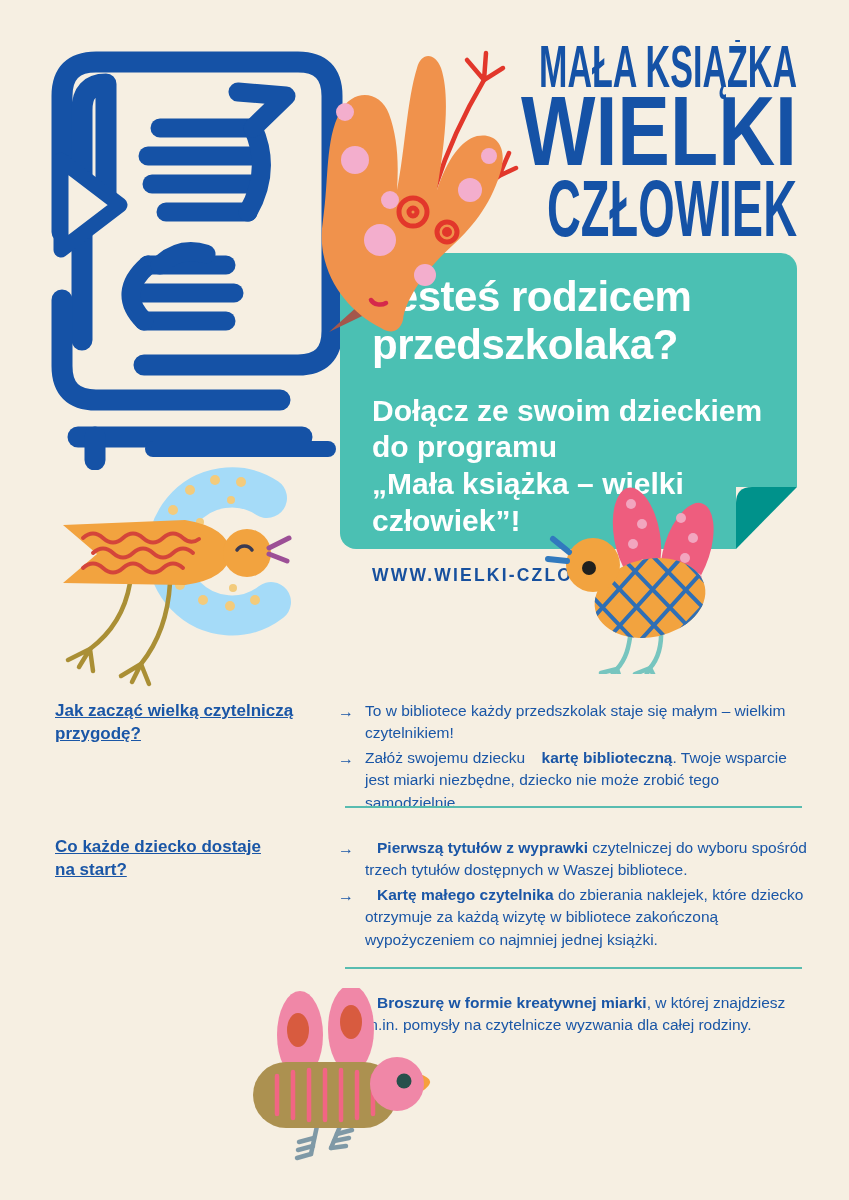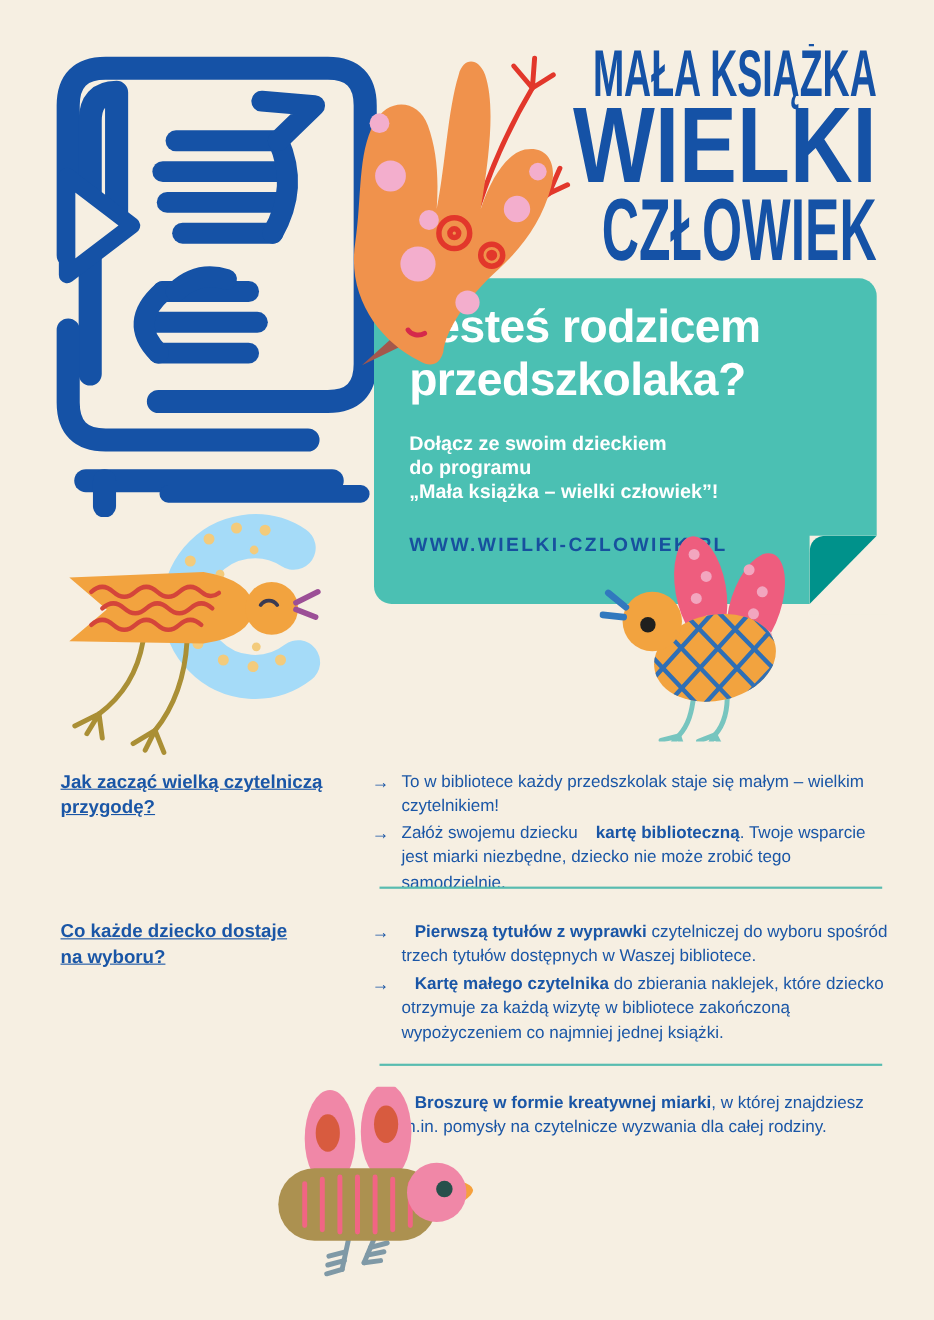--- a/index.html
+++ b/index.html
@@ -8,21 +8,21 @@
 
   
   .title-svg{position:absolute;left:497px;top:40px;}
   .title-svg text{fill:#1552A6;font-weight:bold;font-family:"Liberation Sans","DejaVu Sans",sans-serif;}
 
   
   .promo{position:absolute;left:340px;top:253px;width:457px;height:296px;
          background:#4BC0B3;border-radius:16px;box-sizing:border-box;
          padding:20px 10px 0 32px;color:#FFFFFF;}
   .promo-heading{font-size:42px;font-weight:bold;line-height:1.14;white-space:pre-line;letter-spacing:-0.5px;}
-  .promo-sub{margin-top:24px;font-size:18px;font-weight:bold;line-height:1.22;white-space:pre-line;}
+  .promo-sub{margin-top:24px;font-size:30px;font-weight:bold;line-height:1.22;white-space:pre-line;}
   .promo-url{margin-top:26px;font-size:17.5px;font-weight:bold;letter-spacing:2.2px;color:#17509E;cursor:pointer;}
   .fold-cover{position:absolute;left:736px;top:487px;width:72px;height:72px;background:#F6EFE2;}
   .fold-tri{position:absolute;left:736px;top:487px;}
 
   
   .question{position:absolute;left:55px;width:285px;color:#1A56A6;font-weight:bold;
             font-size:17px;line-height:1.35;white-space:pre-line;text-decoration:underline;}
   .answers{position:absolute;left:338px;width:470px;color:#1A56A6;font-size:15.5px;line-height:1.45;}
   .answer-item{display:flex;margin-bottom:2px;}
   .arrow{flex:0 0 27px;font-size:16px;}
@@ -212,21 +212,21 @@
       <span class="answer-text"><span>To w bibliotece każdy przedszkolak staje się małym – wielkim czytelnikiem!</span></span>
     </div>
     <div class="answer-item">
       <span class="arrow">→</span>
       <span class="answer-text"><span>Załóż swojemu dziecku </span><b>kartę biblioteczną</b><span>. Twoje wsparcie jest miarki niezbędne, dziecko nie może zrobić tego samodzielnie.</span></span>
     </div>
   </div>
   <div class="divider div1"></div>
 
   <div class="question q2">Co każde dziecko dostaje
-na wyboru?</div>
+na start?</div>
   <div class="answers a2">
     <div class="answer-item">
       <span class="arrow">→</span>
       <span class="answer-text"><b>Pierwszą tytułów z wyprawki</b><span> czytelniczej do wyboru spośród trzech tytułów dostępnych w Waszej bibliotece.</span></span>
     </div>
     <div class="answer-item">
       <span class="arrow">→</span>
       <span class="answer-text"><b>Kartę małego czytelnika</b><span> do zbierania naklejek, które dziecko otrzymuje za każdą wizytę w bibliotece zakończoną wypożyczeniem co najmniej jednej książki.</span></span>
     </div>
   </div>

